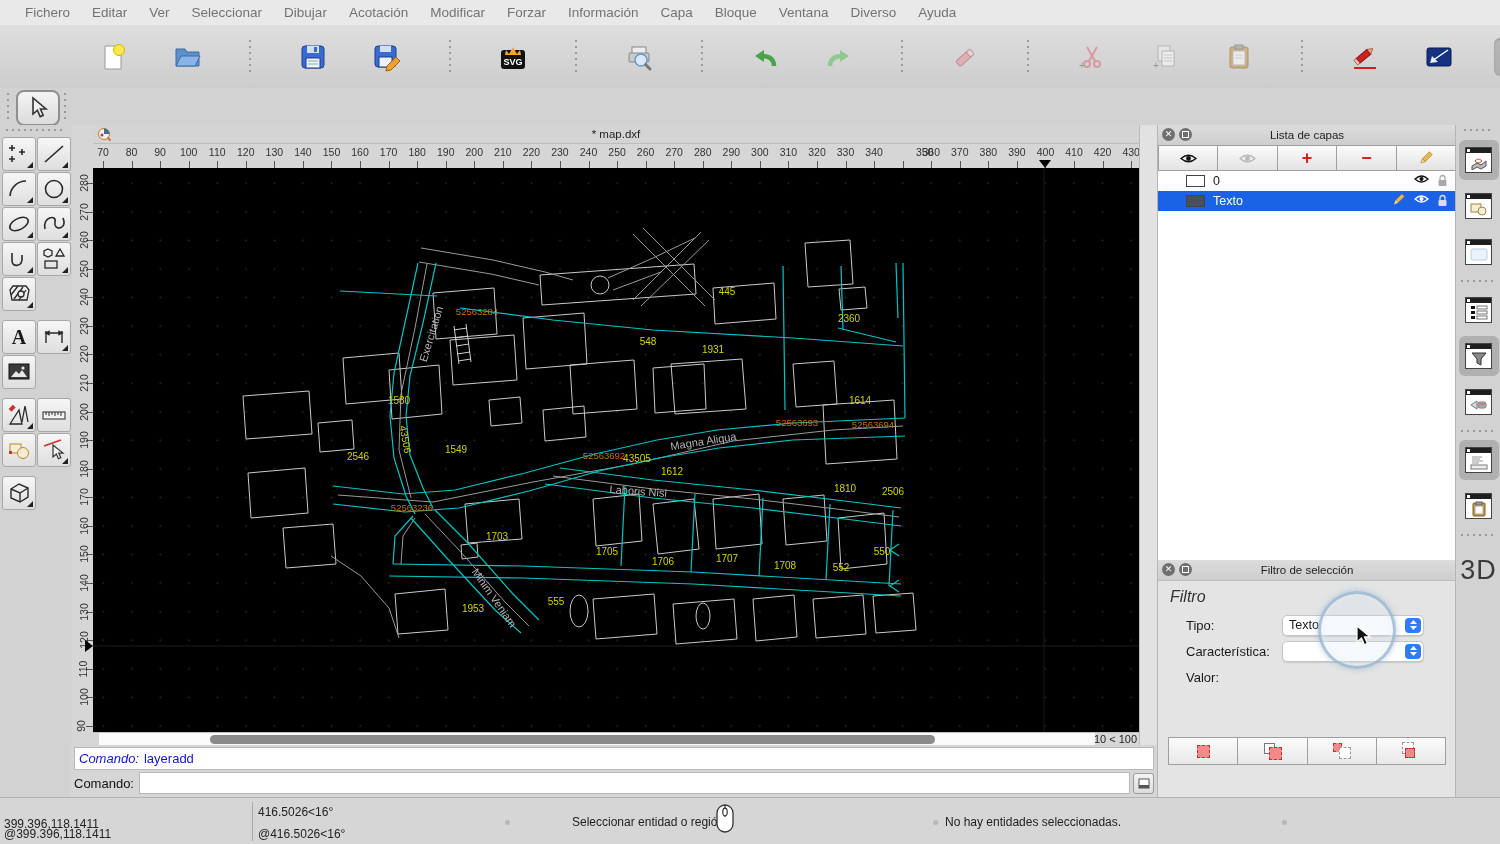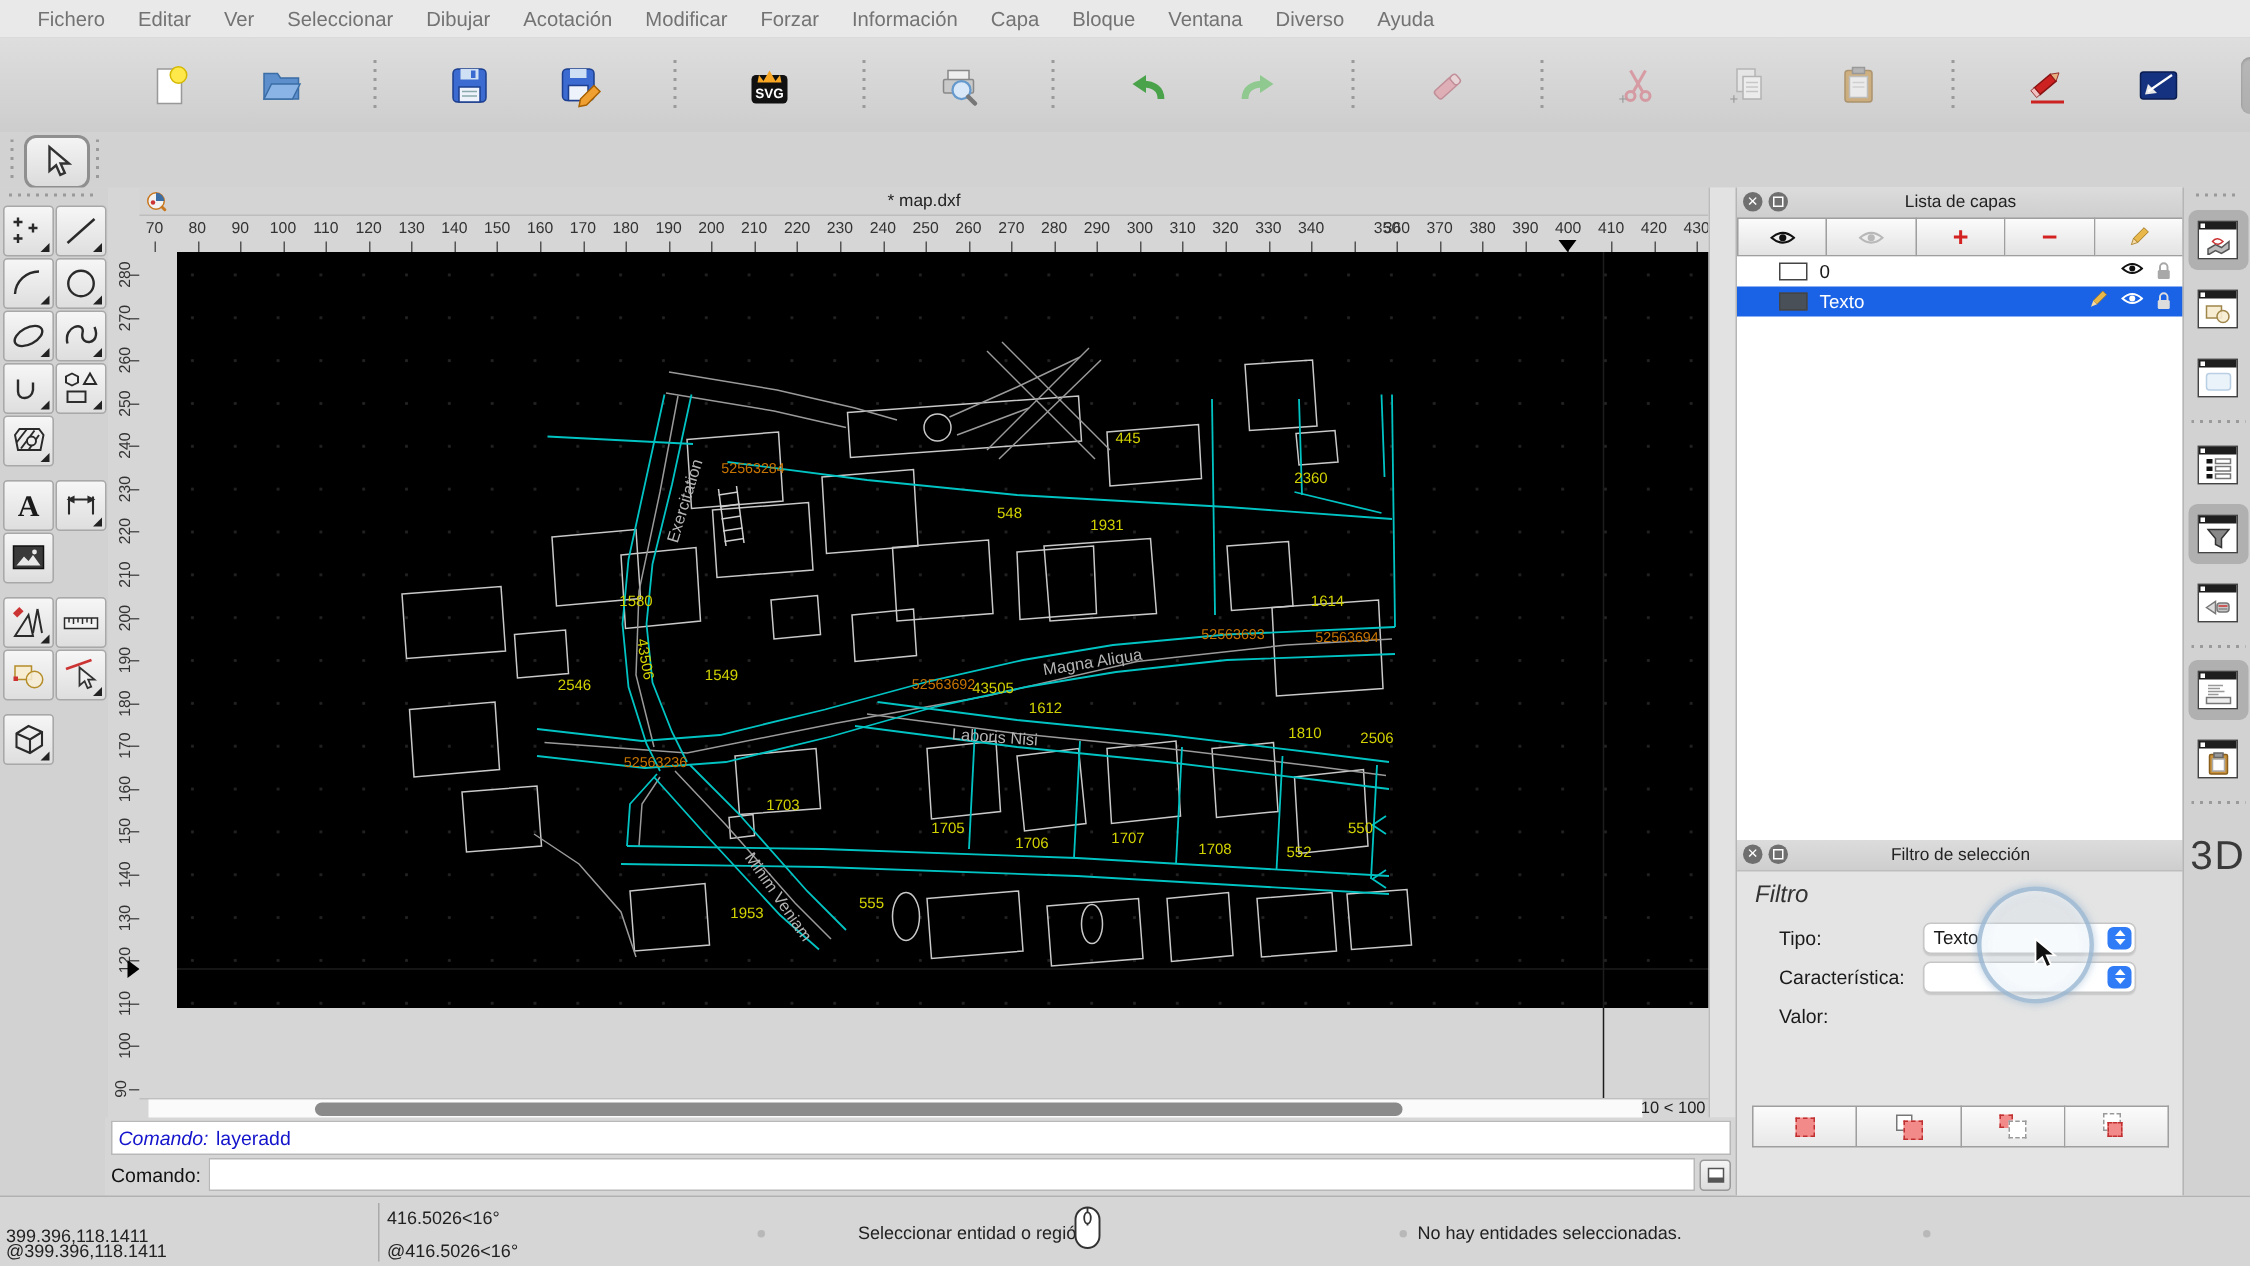--- a/index.html
+++ b/index.html
@@ -47,23 +47,23 @@
   .htick{position:absolute;bottom:0;width:1px;height:7px;background:#555;}
   .hlab{position:absolute;top:2px;transform:translateX(-50%);}
   #hmarker{position:absolute;bottom:0;width:0;height:0;transform:translateX(-6px);
            border-left:6px solid transparent;border-right:6px solid transparent;border-top:8px solid #000;}
   #vruler{position:absolute;left:72px;top:168px;width:21px;height:564px;background:#d6d6d6;
           overflow:hidden;font-size:10.5px;color:#333;}
   .vtick{position:absolute;right:0;height:1px;width:7px;background:#555;}
   .vlab{position:absolute;left:3px;transform:translateY(-50%) rotate(-90deg);}
   #vmarker{position:absolute;right:0;width:0;height:0;transform:translateY(-6px);
            border-top:6px solid transparent;border-bottom:6px solid transparent;border-left:8px solid #000;}
-  #canvas{position:absolute;left:93px;top:168px;width:1046px;height:504px;background:#000;
+  #canvas{position:absolute;left:93px;top:168px;width:1046px;height:564px;background:#000;
           background-image:radial-gradient(circle,#222 .9px,transparent 1.1px);
-          background-size:28.56px 28.57px;background-position:-4px 1px;margin-left:25px;}
+          background-size:28.56px 28.57px;background-position:-4px 1px;}
   #canvas svg{position:absolute;left:0;top:0;}
   #hscroll{position:absolute;left:93px;top:732px;width:1046px;height:13px;background:#d6d6d6;
            border-top:1px solid #bfbfbf;}
   #hscroll .track{position:absolute;left:6px;top:0;width:996px;height:13px;background:#fafafa;}
   #hscroll .thumb{position:absolute;left:117px;top:2px;width:725px;height:9px;background:#8a8a8a;border-radius:5px;}
   #hscroll .zoomtxt{position:absolute;right:2px;top:0;font-size:11px;color:#222;}
   #vstrip{position:absolute;left:1139px;top:125px;width:18px;height:620px;background:#e2e2e2;
           border-left:1px solid #bbb;border-right:1px solid #bbb;}
   
   #cmdarea{position:absolute;left:70px;top:745px;width:1087px;height:52px;background:#d6d6d6;}

